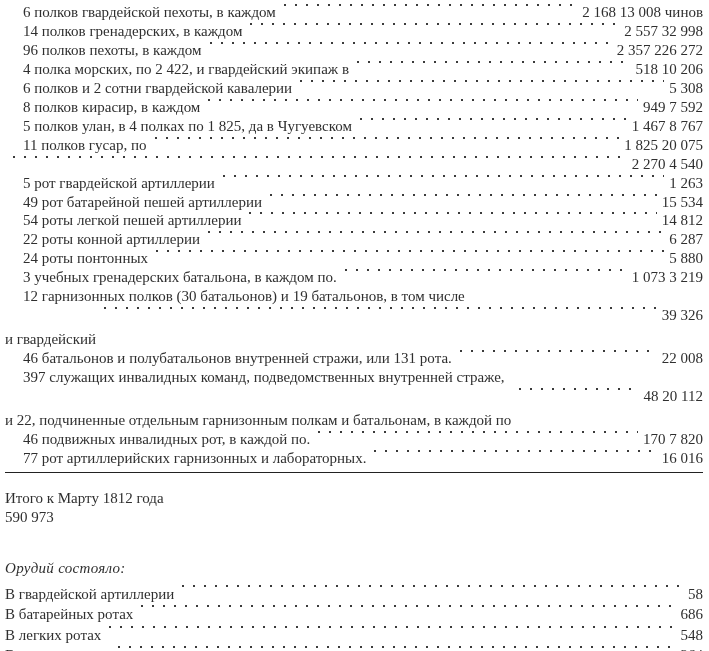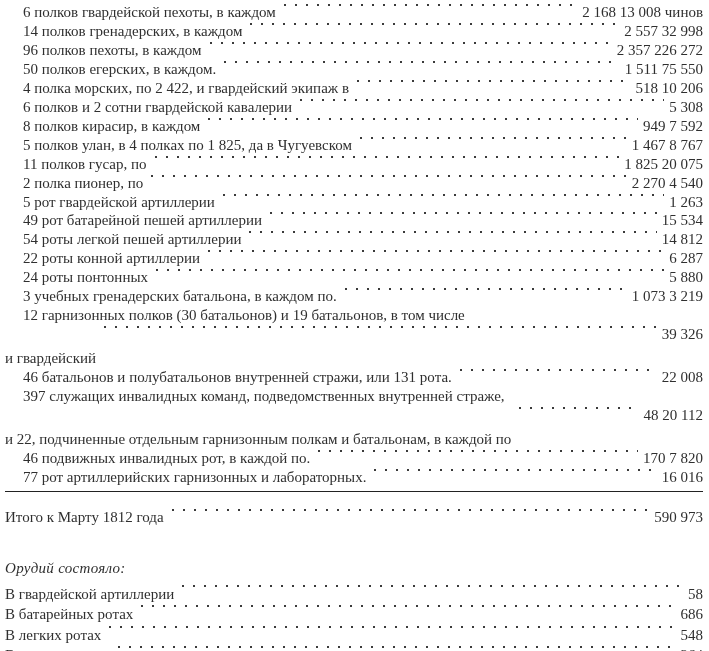--- a/index.html
+++ b/index.html
@@ -46,20 +46,21 @@
   .pre { white-space: nowrap; }
   
   .rule {
     border: none;
     border-top: 1.5px solid #222222;
     margin: 4px 0 0 0;
   }
   .total-row {
     margin-top: 16px;
     line-height: 19px;
+    flex-direction: column;
   }
   
   .section-heading {
     margin-top: 31px;
     text-align: left;
     font-style: italic;
     line-height: 20px;
     letter-spacing: 0.3px;
   }
   .guns-list { margin-top: 6px; }
@@ -91,28 +92,20 @@
 
   <div class="entry">
 
     <div class="row">
       <span class="label">96 полков пехоты, в каждом</span>
       <span class="leader"></span>
       <span class="value">2 357 226 272</span>
     </div>
   </div>
 
-  <div class="entry">
-
-    <div class="row">
-      <span class="label">50 полков егерских, в каждом.</span>
-      <span class="leader"></span>
-      <span class="value">1 511 75 550</span>
-    </div>
-  </div>
 
   <div class="entry">
 
     <div class="row">
       <span class="label">4 полка морских, по 2 422, и гвардейский экипаж в</span>
       <span class="leader"></span>
       <span class="value">518 10 206</span>
     </div>
   </div>
 
@@ -149,21 +142,20 @@
     <div class="row">
       <span class="label">11 полков гусар, по</span>
       <span class="leader"></span>
       <span class="value">1 825 20 075</span>
     </div>
   </div>
 
   <div class="entry">
 
     <div class="row">
-      <span class="label">2 полка пионер, по</span>
       <span class="leader"></span>
       <span class="value">2 270 4 540</span>
     </div>
   </div>
 
   <div class="entry">
 
     <div class="row">
       <span class="label">5 рот гвардейской артиллерии</span>
       <span class="leader"></span>

